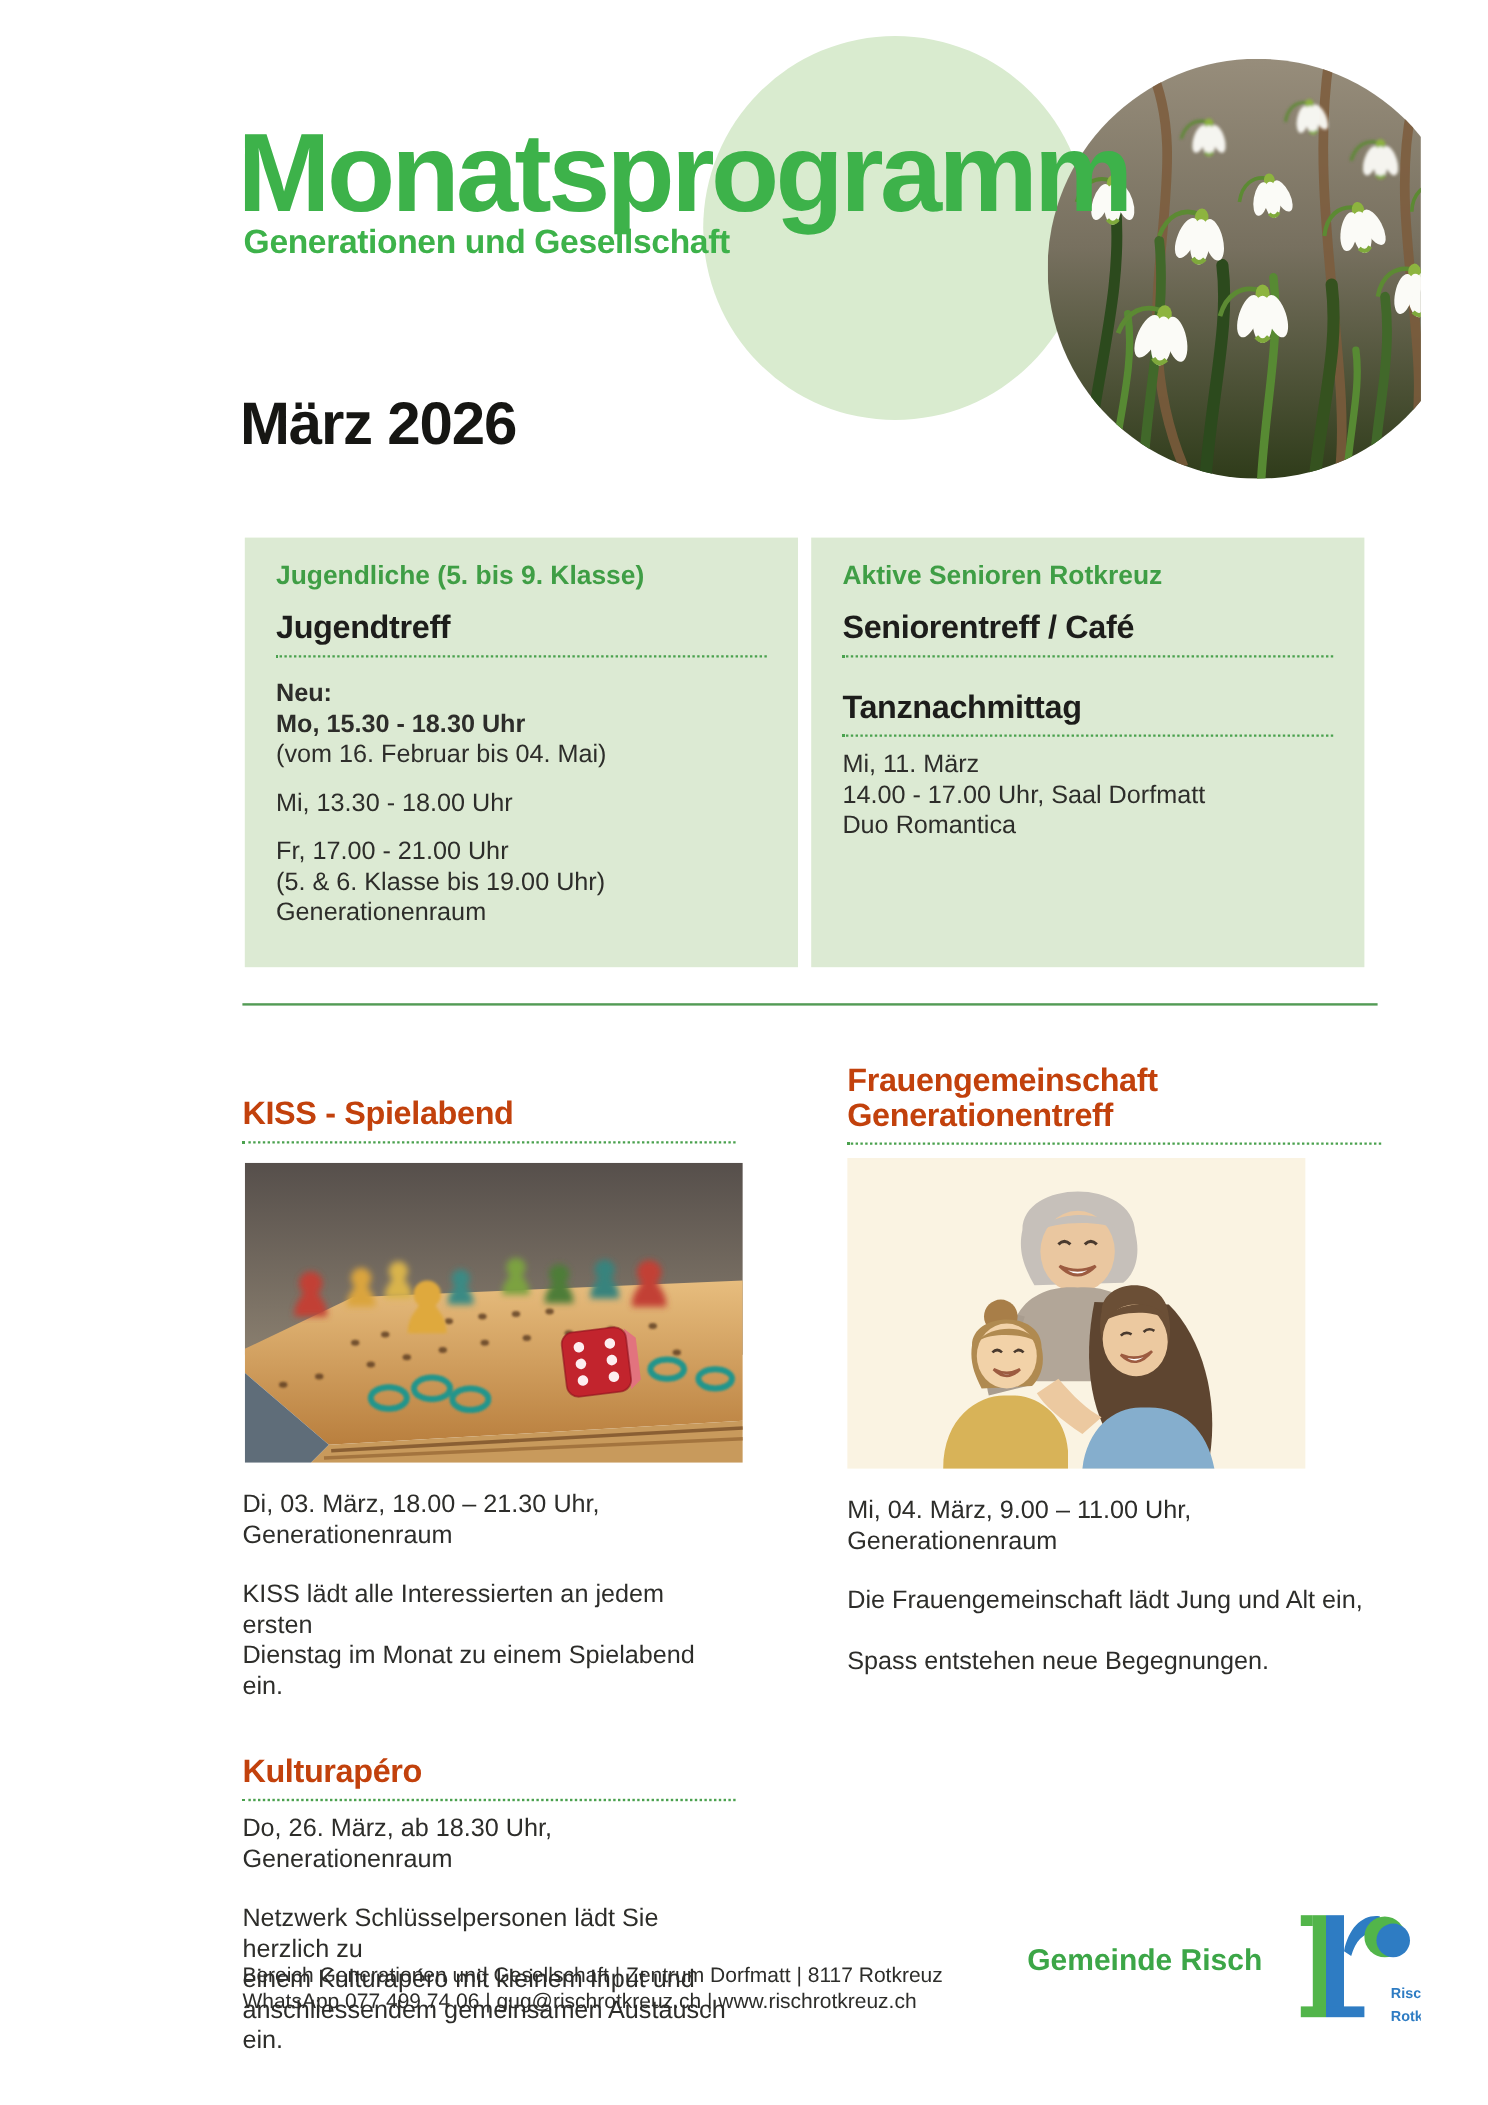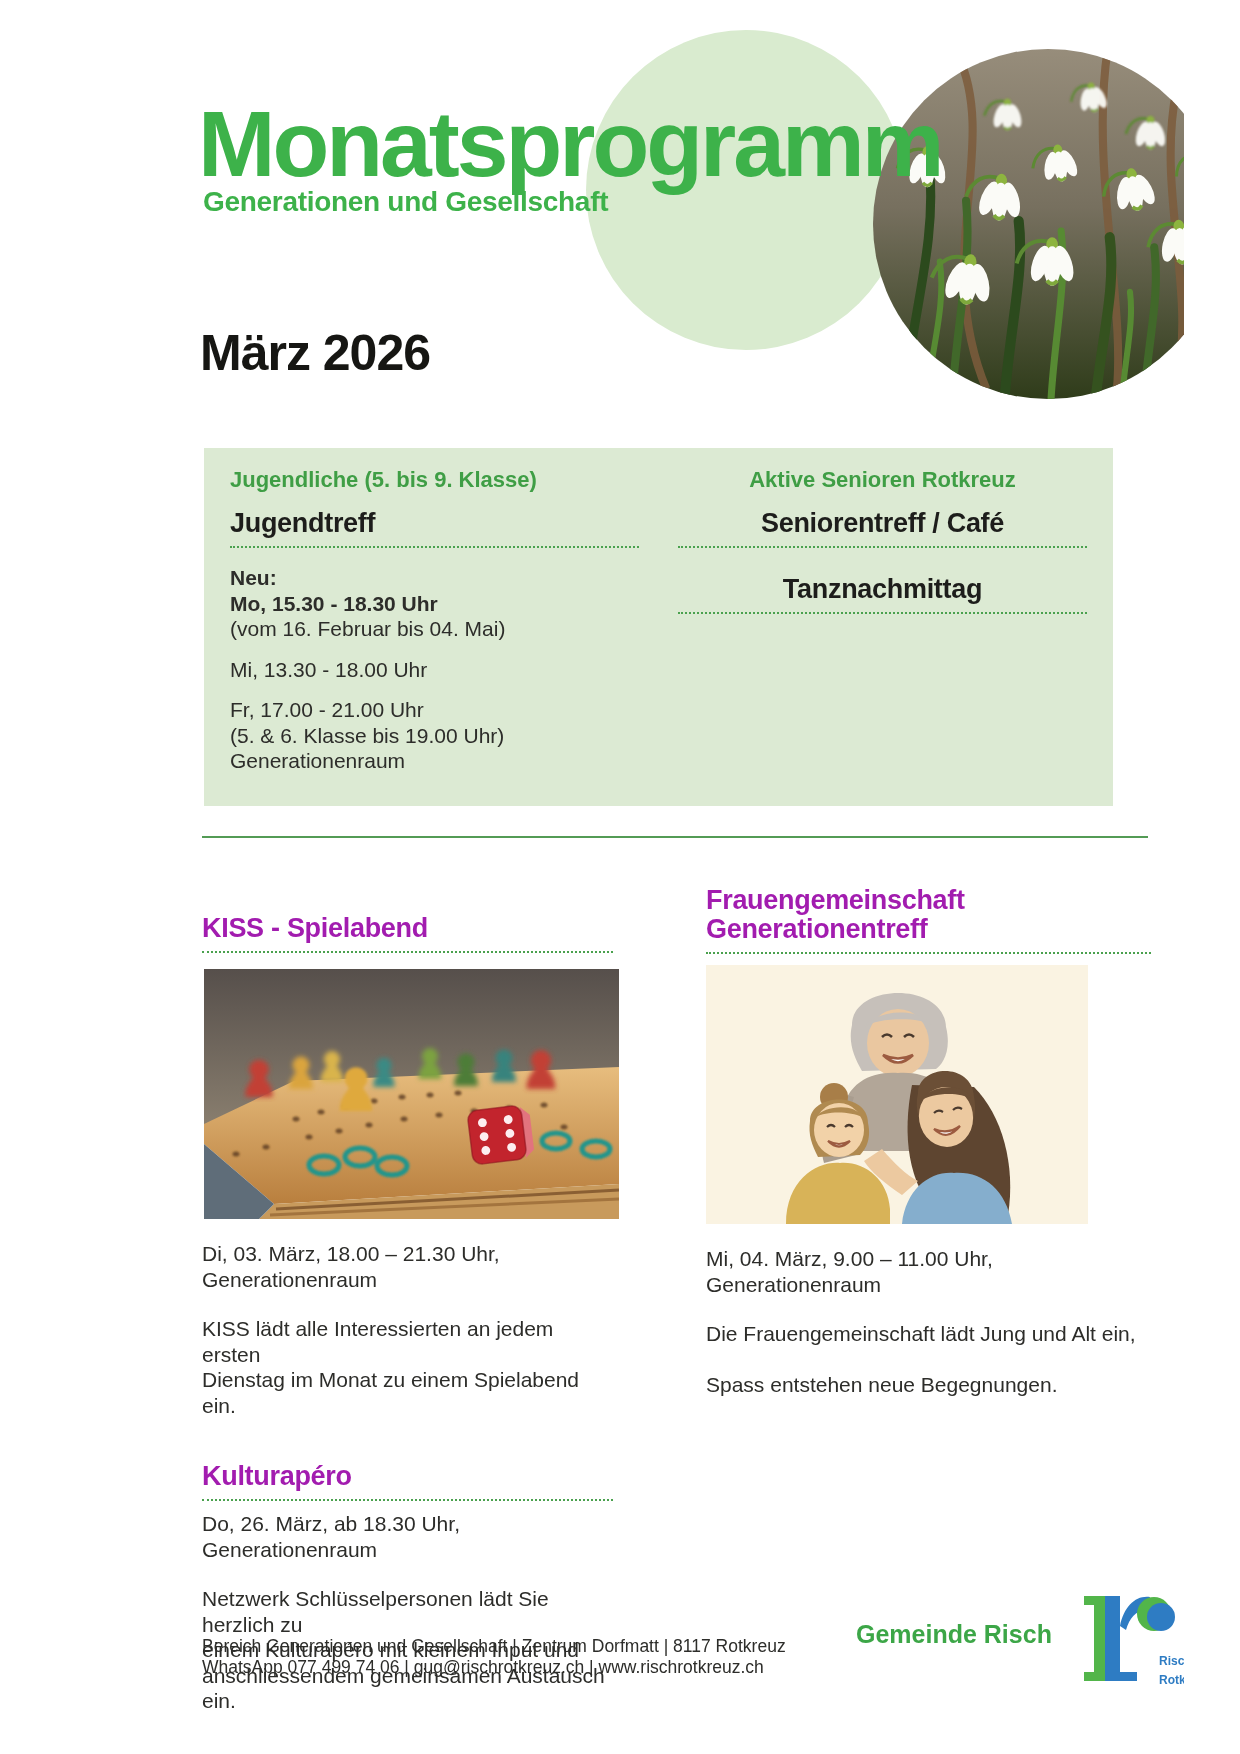--- a/index.html
+++ b/index.html
@@ -18,40 +18,40 @@
     letter-spacing:-3px; color:#3db24a; line-height:1; }
   .subtitle { position:absolute; left:147px; top:186px; font-size:28px; font-weight:700;
     color:#3db24a; letter-spacing:-0.3px;text-align:center; }
   .month-title { position:absolute; left:144px; top:324px; font-size:50px; font-weight:700;
     color:#161613; letter-spacing:-1px; }
 
   
   .info-box { position:absolute; top:448px; width:461px; height:358px; background:#dcead3;
     padding:20px 26px; }
   .info-box.left { left:148px; }
-  .info-box.right { left:596px;text-align:center; }
+  .info-box.right { left:620px; }
   .category { font-size:22px; font-weight:700; color:#3f9e45; line-height:24px; }
   .event-title { font-size:27px; font-weight:700; color:#1d1d1b; line-height:30px;
     padding-bottom:8px; border-bottom:2px dotted #4aa14e; margin-top:16px; letter-spacing:-0.3px; }
   .event-title.second { margin-top:26px; }
   .info-box p { font-size:21px; line-height:25.5px; color:#2d2d2a; }
   .p1 { margin-top:17px; }
   .p2 { margin-top:15px; }
   .p3 { margin-top:15px; }
   .pr1 { margin-top:12px; }
   .pr2 { margin-top:10px; }
   .b { font-weight:700; }
 
   .divider { position:absolute; left:146px; top:836px; width:946px; height:2px; background:#539b55; }
 
   
   .section { position:absolute; }
   .sec-left { left:146px; top:914px; width:411px; }
   .sec-right { left:650px; top:886px; width:445px; }
-  h2.sec-title { font-size:27px; font-weight:700; color:#a21caf; line-height:29px;
+  h2.sec-title { font-size:27px; font-weight:700; color:#c2410c; line-height:29px;
     padding-bottom:8px; border-bottom:2px dotted #4aa14e; letter-spacing:-0.3px; }
   .sec-left h2.k2 { margin-top:44px; }
   .figure { display:block; }
   .fig-kiss { margin:16px 0 0 2px; width:415px; height:250px; }
   .fig-frauen { margin:11px 0 0 0; width:382px; height:259px; }
   .section p { font-size:21px; line-height:25.5px; color:#2d2d2a; }
   .when { margin-top:22px; }
   .desc { margin-top:24px; }
   .when-k { margin-top:10px; }
 
@@ -142,20 +142,25 @@
       <span>Fr, 17.00 - 21.00 Uhr</span><br>
       <span>(5. &amp; 6. Klasse bis 19.00 Uhr)</span><br>
       <span>Generationenraum</span>
     </p>
   </div>
 
   <div class="info-box right">
     <div class="category">Aktive Senioren Rotkreuz</div>
     <div class="event-title">Seniorentreff / Café</div>
     <div class="event-title second">Tanznachmittag</div>
+    <p class="pr2">
+      <span>Mi, 11. März</span><br>
+      <span>14.00 - 17.00 Uhr, Saal Dorfmatt</span><br>
+      <span>Duo Romantica</span>
+    </p>
   </div>
 
   <div class="divider"></div>
 
   <div class="section sec-left">
     <h2 class="sec-title">KISS - Spielabend</h2>
 
     <div class="figure fig-kiss">
       <svg width="415" height="250" viewBox="0 0 415 250">
         <defs>

